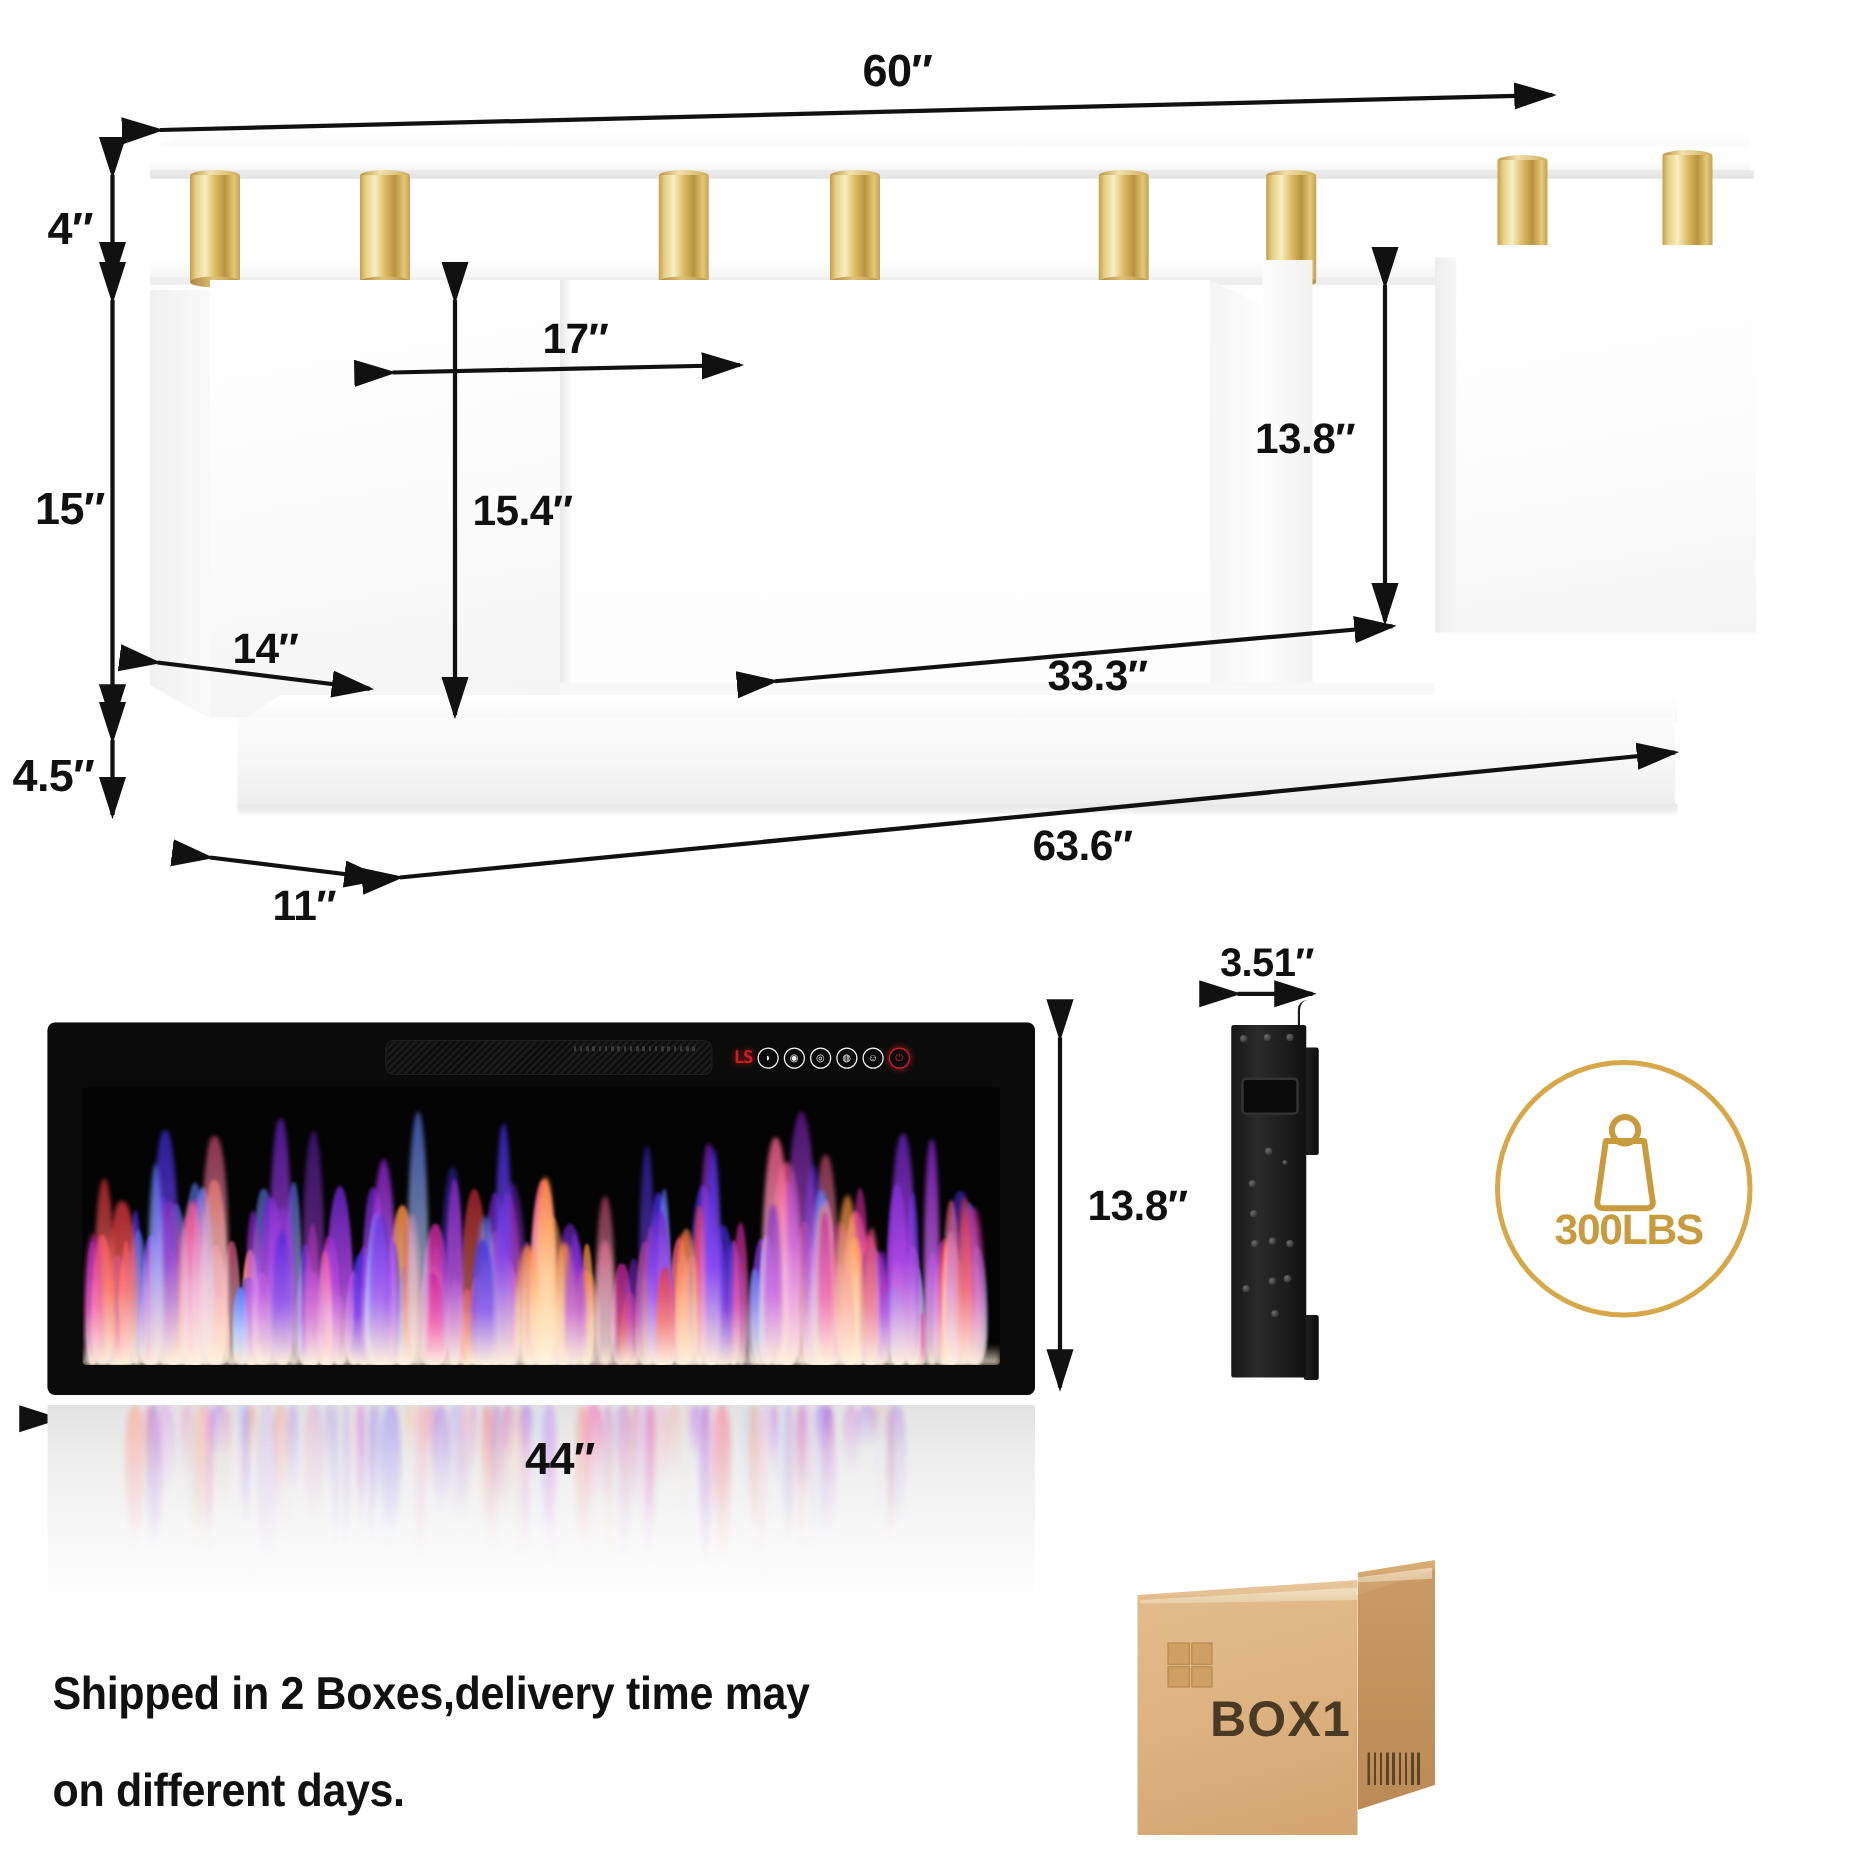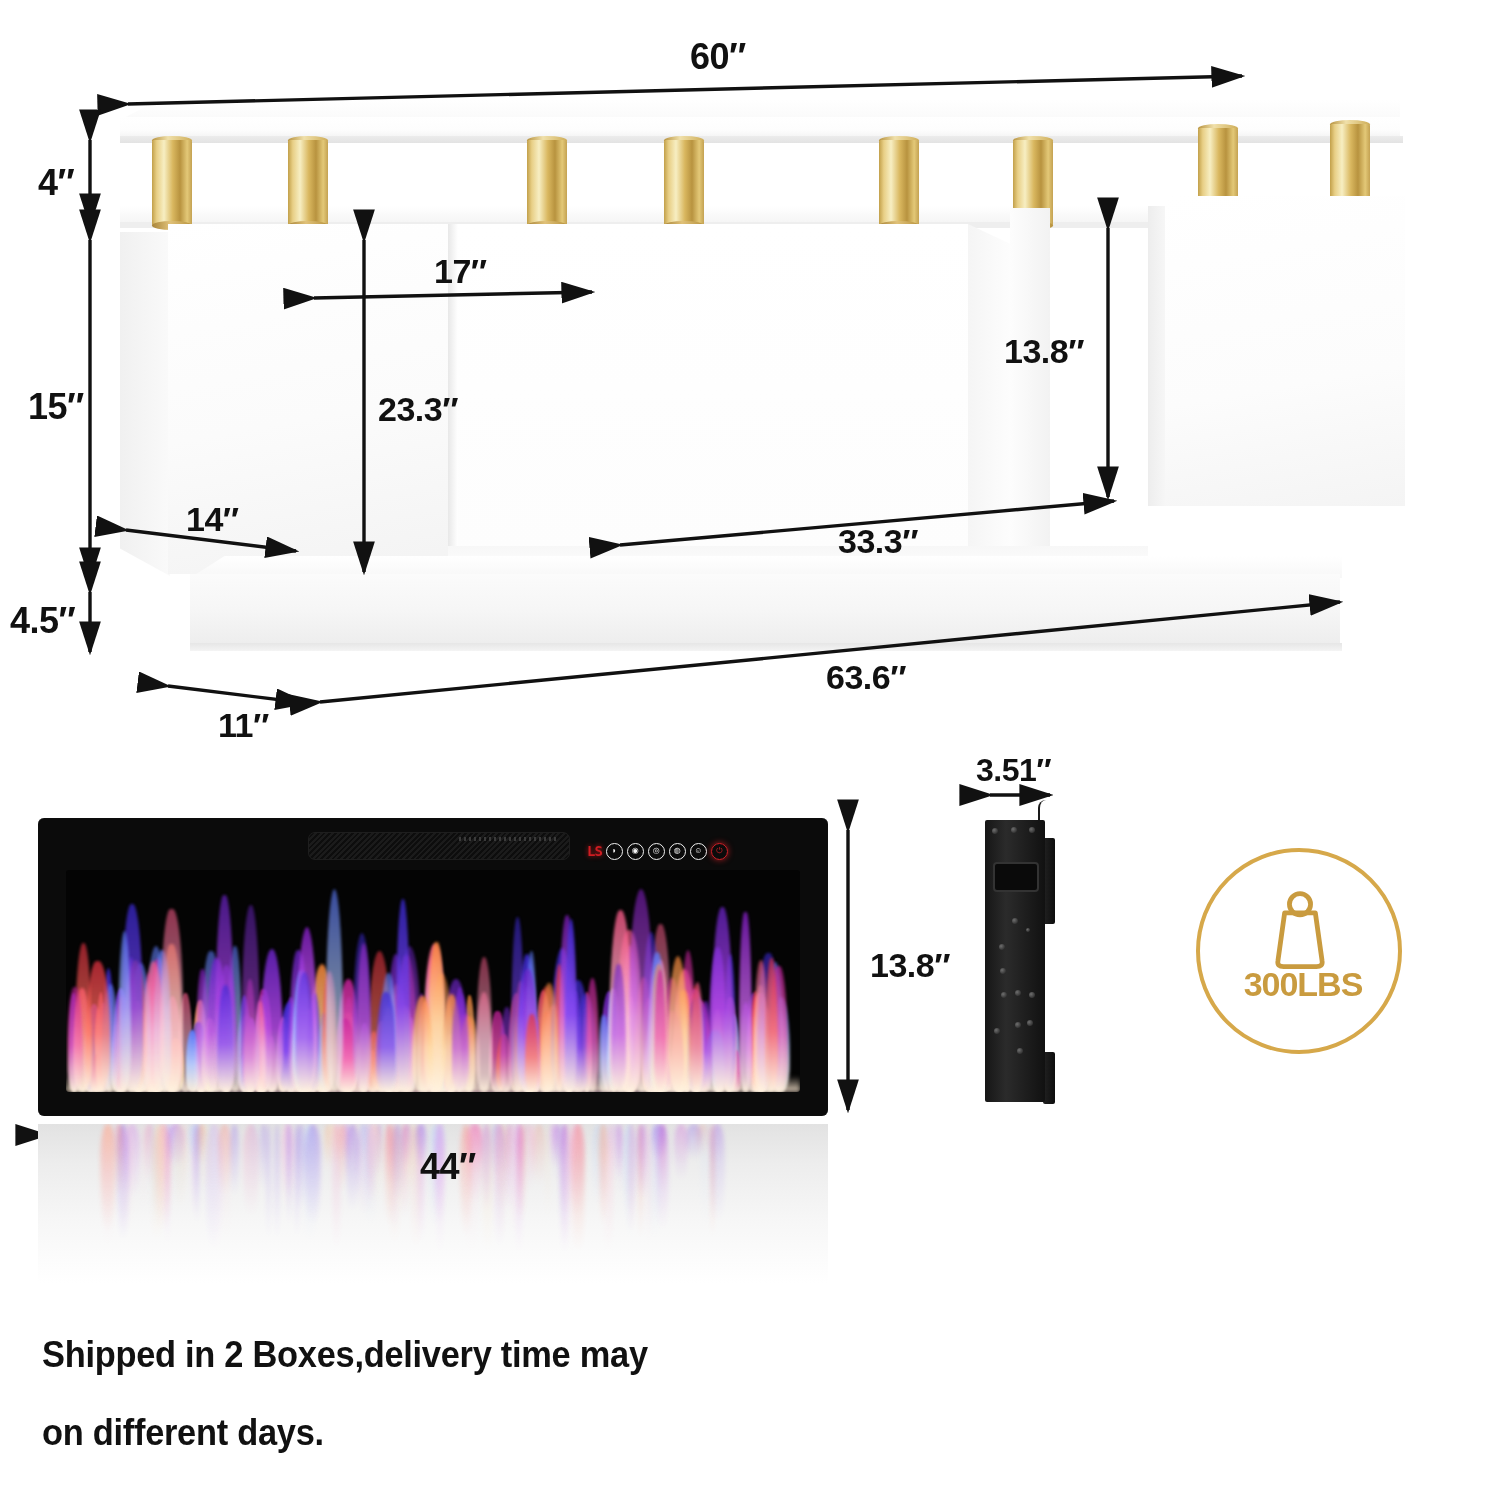--- a/index.html
+++ b/index.html
@@ -77,21 +77,21 @@
   #fire{position:absolute;left:38px;top:818px;width:790px;height:298px;
      background:#0b0b0b;border-radius:6px;
      box-shadow:inset 0 0 1px #2a2a2a;}
   #fire-inner{position:absolute;left:28px;top:52px;width:734px;height:222px;
      background:#040404;border-radius:3px;overflow:hidden;}
   #fire-vent{position:absolute;left:270px;top:14px;width:260px;height:26px;border-radius:7px;
      background:repeating-linear-gradient(135deg,#1b1b1b 0 2px,#0d0d0d 2px 4px);
      border:1px solid #1e1e1e;}
   #fire-vent-dots{position:absolute;left:150px;top:4px;width:100px;height:4px;
      background:repeating-linear-gradient(90deg,#3a3a3a 0 2px,transparent 2px 5px);}
-  #fire-ctrl{position:absolute;left:587px;top:838px;width:150px;height:26px;display:flex;align-items:center;gap:4px;}
+  #fire-ctrl{position:absolute;left:587px;top:838px;width:150px;height:26px;display:flex;gap:4px;}
   #fire-ctrl .ls{color:#cf1c22;font-weight:bold;font-size:14px;font-family:"DejaVu Sans Mono",monospace;
      text-shadow:0 0 5px rgba(220,30,30,.85);letter-spacing:-1px;}
   #fire-ctrl .ic{width:15px;height:15px;border-radius:50%;border:1.6px solid #f2f2f2;
      display:flex;align-items:center;justify-content:center;font-size:8px;color:#f2f2f2;line-height:1;}
   #fire-ctrl .ic.pwr{border-color:#d52027;color:#d52027;box-shadow:0 0 6px rgba(213,32,39,.8);}
 
   .flame{position:absolute;bottom:0;border-radius:50% 50% 48% 48% / 70% 70% 30% 30%;
      filter:blur(1.1px);opacity:.94;}
   #ember{position:absolute;left:0;bottom:0;width:100%;height:16px;
      background:linear-gradient(180deg,rgba(255,230,200,.0),rgba(255,235,210,.85));
@@ -267,21 +267,21 @@
 
       <line x1="990" y1="795" x2="1050" y2="795"></line>
     </g>
   </svg>
 
   <div class="dimtxt" style="left:690px;top:36px;font-size:36px;">60″</div>
   <div class="dimtxt" style="left:38px;top:162px;font-size:36px;">4″</div>
   <div class="dimtxt" style="left:28px;top:386px;font-size:36px;">15″</div>
   <div class="dimtxt" style="left:10px;top:600px;font-size:36px;">4.5″</div>
   <div class="dimtxt" style="left:434px;top:252px;font-size:34px;">17″</div>
-  <div class="dimtxt" style="left:378px;top:390px;font-size:34px;">23.3″</div>
+  <div class="dimtxt" style="left:378px;top:390px;font-size:34px;">15.4″</div>
   <div class="dimtxt" style="left:1004px;top:332px;font-size:34px;">13.8″</div>
   <div class="dimtxt" style="left:838px;top:522px;font-size:34px;">33.3″</div>
   <div class="dimtxt" style="left:186px;top:500px;font-size:34px;">14″</div>
   <div class="dimtxt" style="left:218px;top:706px;font-size:34px;">11″</div>
   <div class="dimtxt" style="left:826px;top:658px;font-size:34px;">63.6″</div>
 
   <div id="fire">
     <div id="fire-vent">
       <div id="fire-vent-dots"></div>
     </div>
@@ -742,15 +742,31 @@
     <circle cx="50" cy="19" r="11" fill="none" stroke="#c99b3f" stroke-width="5"></circle>
     <path d="M34 28 L27 78 Q26 84 33 84 L67 84 Q74 84 73 78 L66 28 Z" fill="none" stroke="#c99b3f" stroke-width="5" stroke-linejoin="round"></path>
   </svg>
   <div id="badge-lbs">300LBS</div>
 
   <div id="shipnote">
     <div>Shipped in 2 Boxes,delivery time may</div>
     <div>on different days.</div>
   </div>
 
+  <div class="box" style="left:910px;top:1248px;">
+    <div class="lidR"></div>
+      <div class="lidL"></div>
+    <div class="side"></div>
+      <div class="front"></div>
+    <div class="tape"></div>
+      <div class="tape2"></div>
+    <div class="marks">
+        <i></i>
+        <i></i>
+        <i></i>
+        <i></i>
+      </div>
+    <div class="label">BOX1</div>
+    <div class="barcode"></div>
+  </div>
 
 
 </div>
 
 </body></html>

